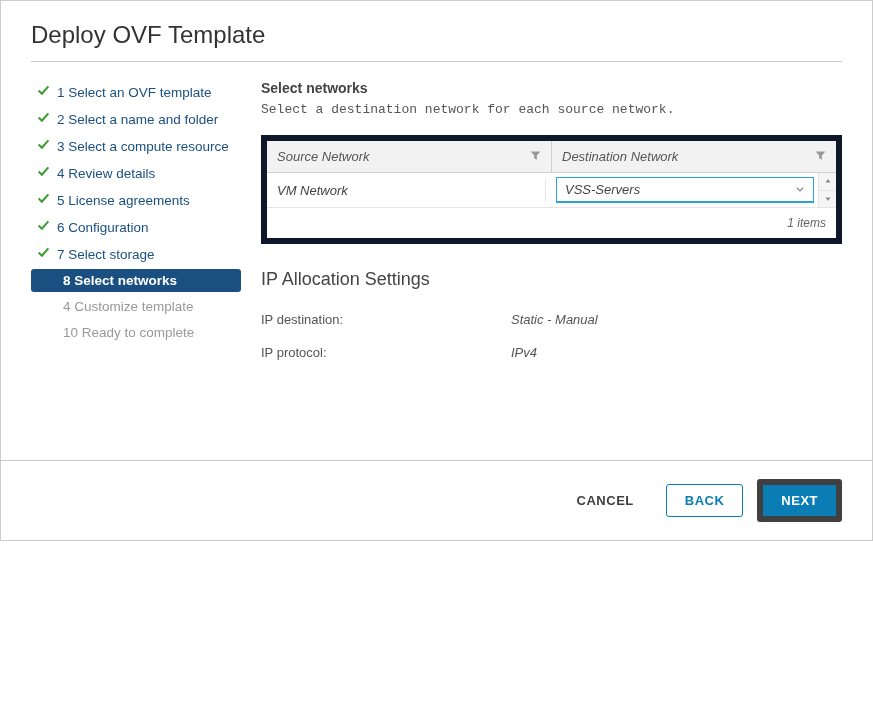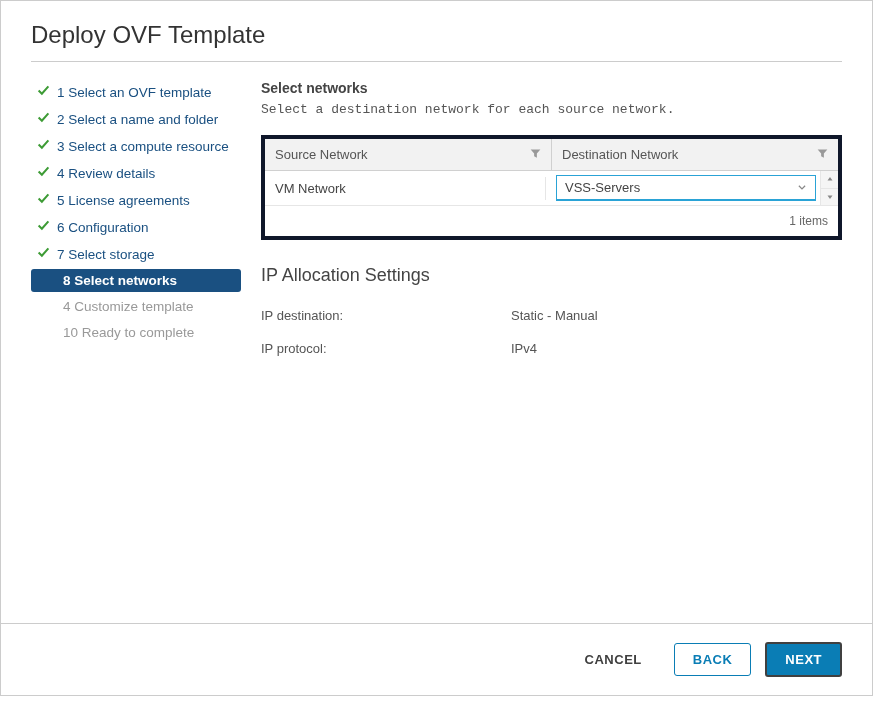--- a/index.html
+++ b/index.html
@@ -8,21 +8,21 @@
       padding: 0;
     }
     body {
       font-family: "Segoe UI", Arial, sans-serif;
       background: #fff;
       color: #333;
       font-size: 14px;
     }
     .dialog {
       width: 873px;
-      height: 696px;
+      height: 541px;
       border: 1px solid #ccc;
       background: #fff;
       position: relative;
       display: flex;
       flex-direction: column;
     }
     .dialog-header {
       padding: 20px 30px 12px 30px;
     }
     .dialog-title {
@@ -97,22 +97,23 @@
       color: #444;
       margin-bottom: 6px;
     }
     .section-subtitle {
       font-size: 13px;
       color: #555;
       margin-bottom: 18px;
       font-family: Liberation Mono, monospace;
     }
     .table {
-      border: 4px solid #0f172a;
+      border: 6px solid #0f172a;
       width: 100%;
+      font-style: italic;
     }
     .table-header {
       display: flex;
       background: #f2f2f2;
       border-bottom: 1px solid #d0d0d0;
     }
     .th {
       flex: 1;
       padding: 8px 10px;
       font-size: 13px;
@@ -202,20 +203,21 @@
       display: flex;
       font-size: 13px;
       color: #555;
       margin-bottom: 18px;
     }
     .kv-key {
       width: 250px;
     }
     .kv-val {
       flex: 1;
+      font-style: italic;
     }
     .dialog-footer {
       border-top: 1px solid #ccc;
       padding: 18px 30px;
       display: flex;
       justify-content: flex-end;
       gap: 14px;
       align-items: center;
     }
     .btn {
@@ -232,21 +234,21 @@
       border: none;
       color: #404040;
     }
     .btn-outline {
       background: #fff;
       border: 1px solid #0a7db5;
       color: #0a7db5;
     }
     .btn-primary {
       background: #0a7db5;
-      border: 2px solid #404040;
+      border: 6px solid #404040;
       color: #fff;
       text-align: center;
     }
     svg.checkmark {
       width: 13px;
       height: 13px;
     }
   </style>
 </head>
 <body>

